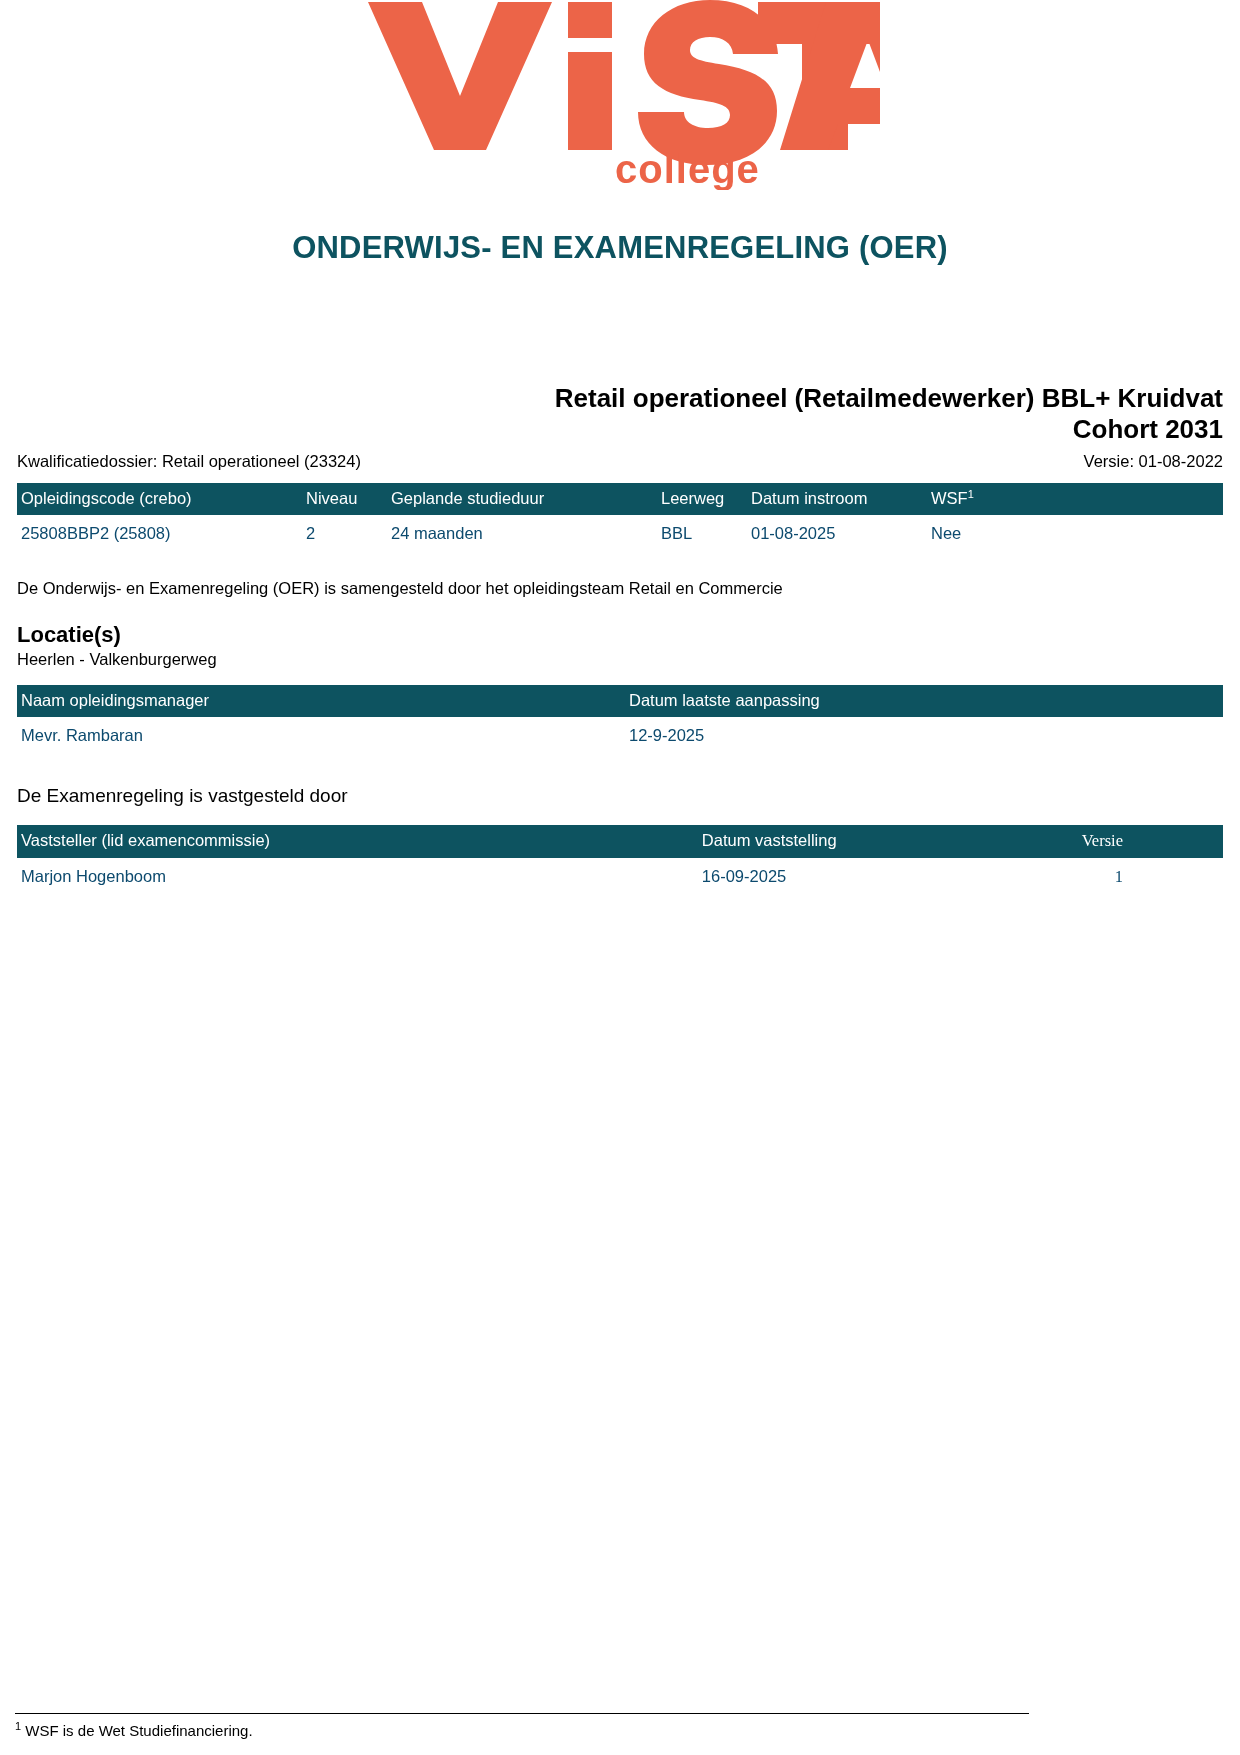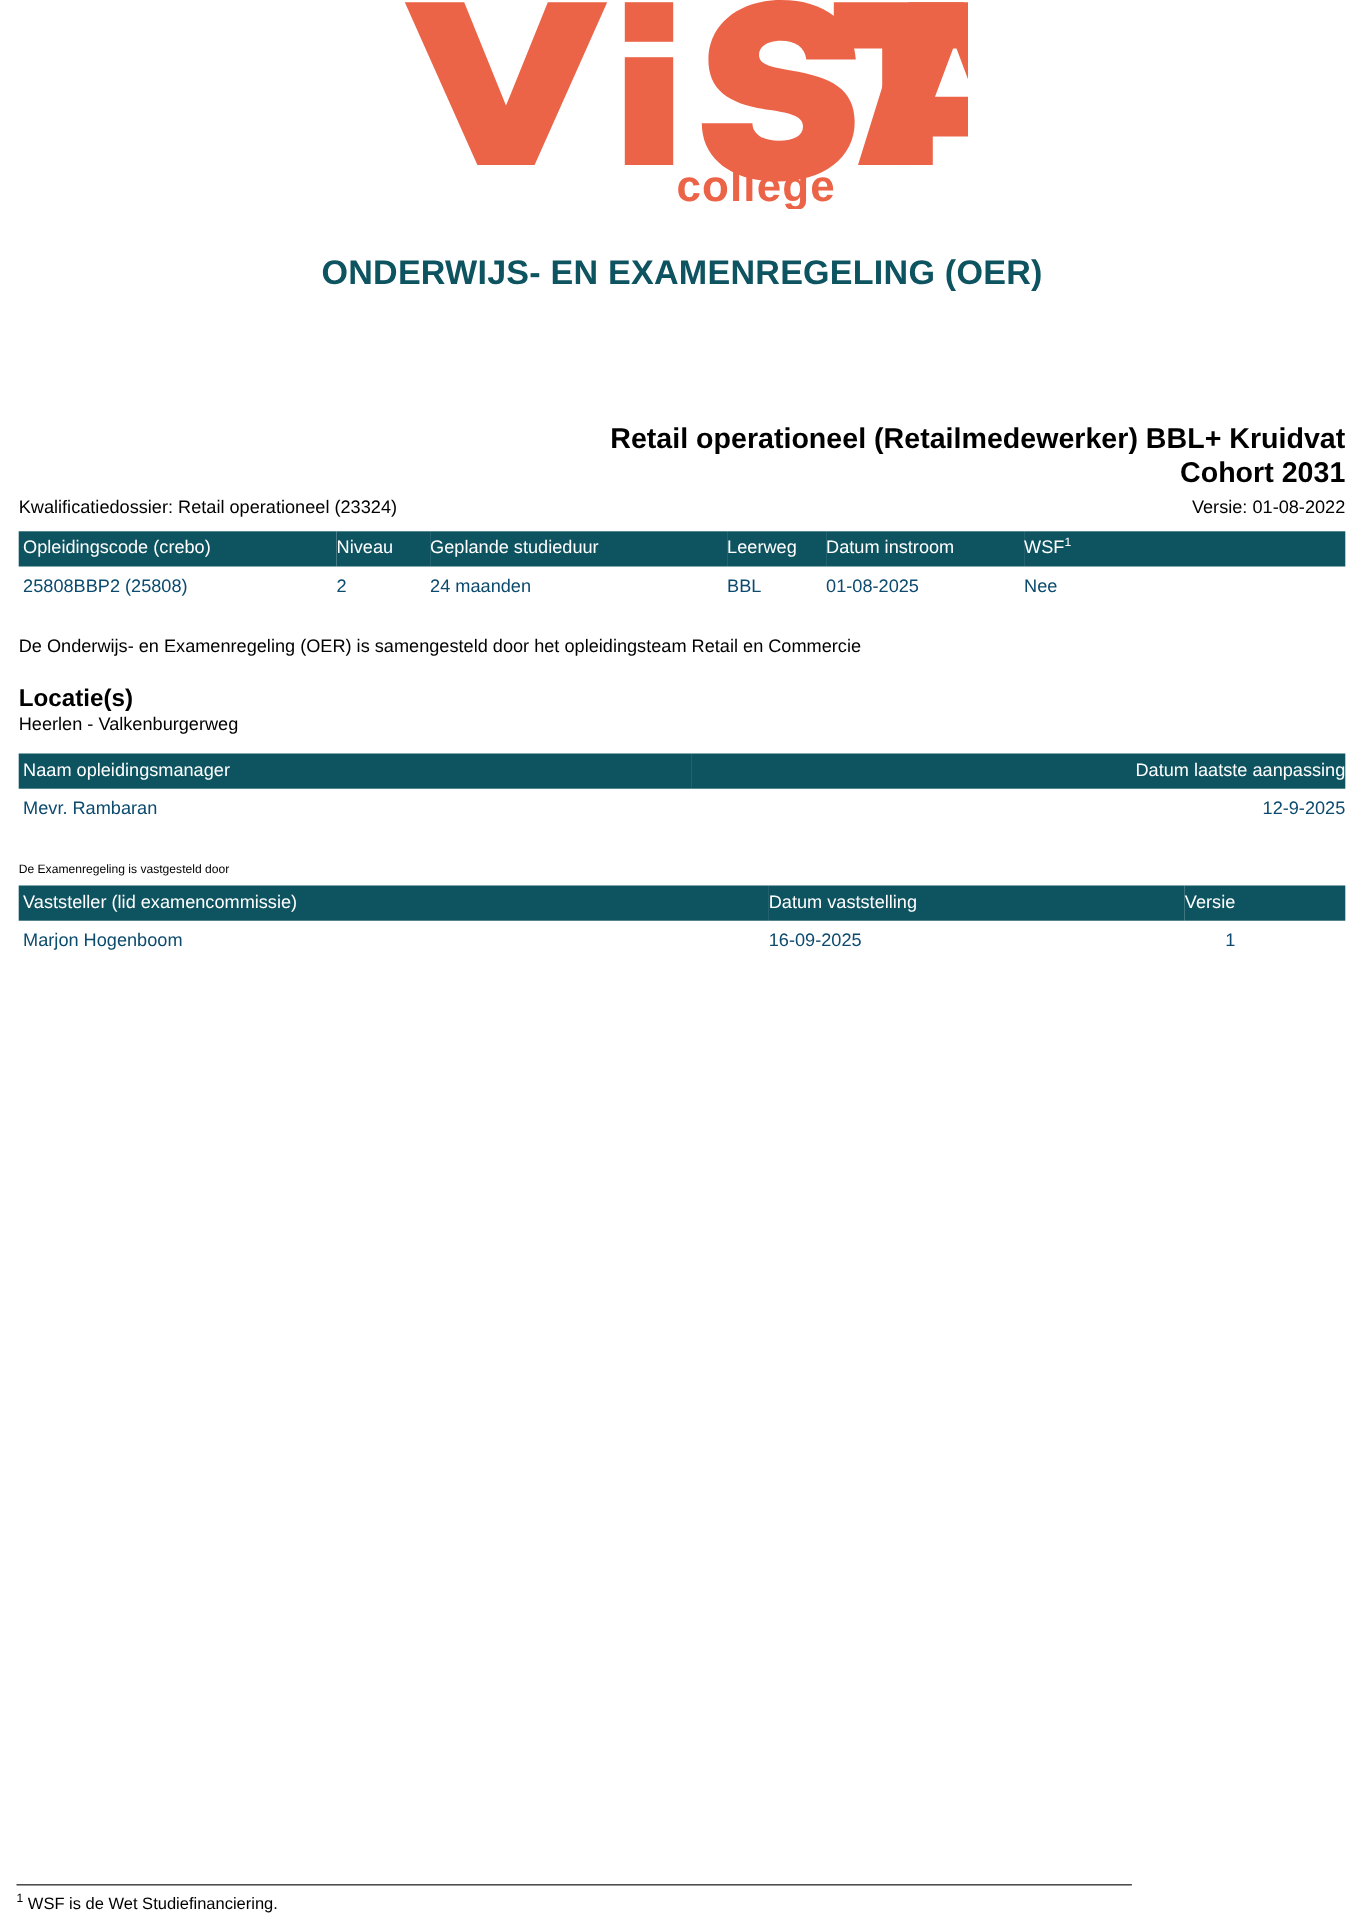--- a/index.html
+++ b/index.html
@@ -96,44 +96,44 @@
   }
   .t1 { margin-top: 12px; }
   .t1 th:nth-child(1), .t1 td:nth-child(1) { width: 285px; padding-left: 4px; }
   .t1 th:nth-child(2), .t1 td:nth-child(2) { width: 85px; }
   .t1 th:nth-child(3), .t1 td:nth-child(3) { width: 270px; }
   .t1 th:nth-child(4), .t1 td:nth-child(4) { width: 90px; }
   .t1 th:nth-child(5), .t1 td:nth-child(5) { width: 180px; }
   .t1 th:nth-child(6), .t1 td:nth-child(6) { width: auto; }
 
   .t2 th:nth-child(1), .t2 td:nth-child(1) { width: 608px; padding-left: 4px; }
-  .t2 th:nth-child(2), .t2 td:nth-child(2) { width: auto; text-align: right; }
+  .t2 th:nth-child(2), .t2 td:nth-child(2) { width: auto; }
 
   .t3 th:nth-child(1), .t3 td:nth-child(1) { width: 690px; padding-left: 4px; }
   .t3 th:nth-child(2), .t3 td:nth-child(2) { width: 385px; }
-  .t3 th:nth-child(3), .t3 td:nth-child(3) { width: auto; text-align: right; padding-right: 100px; }
+  .t3 th:nth-child(3), .t3 td:nth-child(3) { width: auto; text-align: right; padding-right: 100px; font-family: Liberation Serif, serif; }
   .t3 th:nth-child(3) { text-align: right; padding-right: 100px; }
 
   .para {
     font-size: 16.5px;
     margin-top: 28px;
   }
   .locatie-label {
     font-size: 22px;
     font-weight: bold;
     margin-top: 24px;
   }
   .locatie-value {
     font-size: 16.5px;
     margin-top: 2px;
   }
   .section-label {
-    font-size: 11px;
+    font-size: 19px;
     margin-top: 32px;
-    margin-bottom: 8px;
+    margin-bottom: 18px;
   }
 
   sup {
     font-size: 11px;
     vertical-align: super;
     line-height: 0;
   }
 
   
   .footnote-area {

